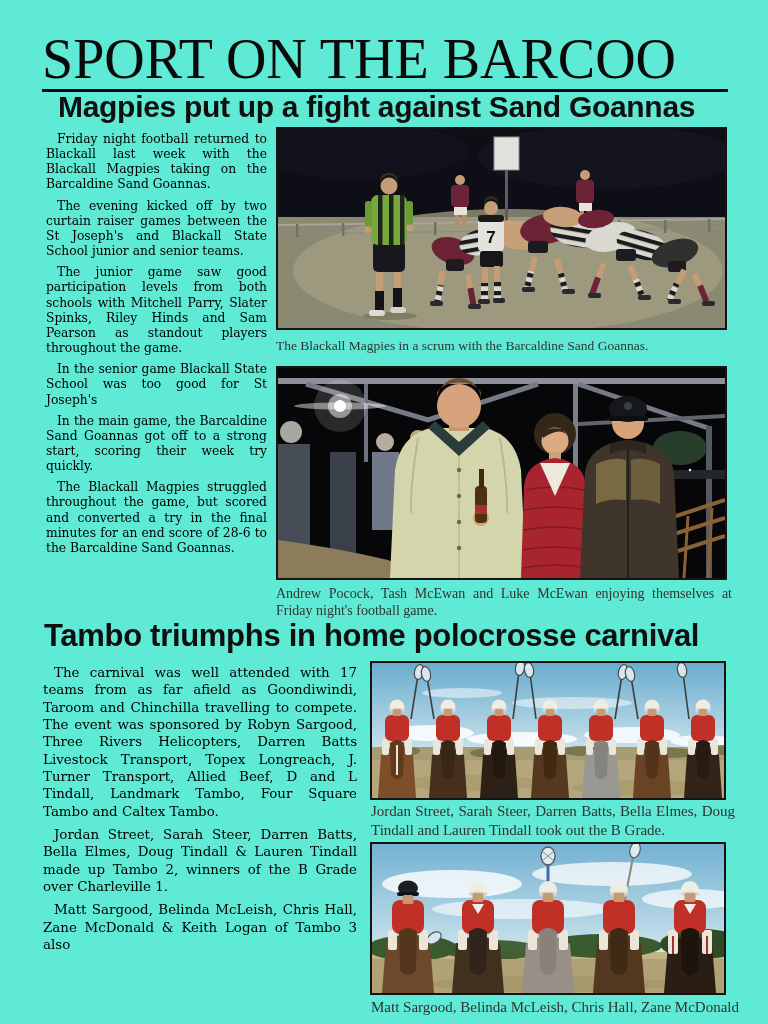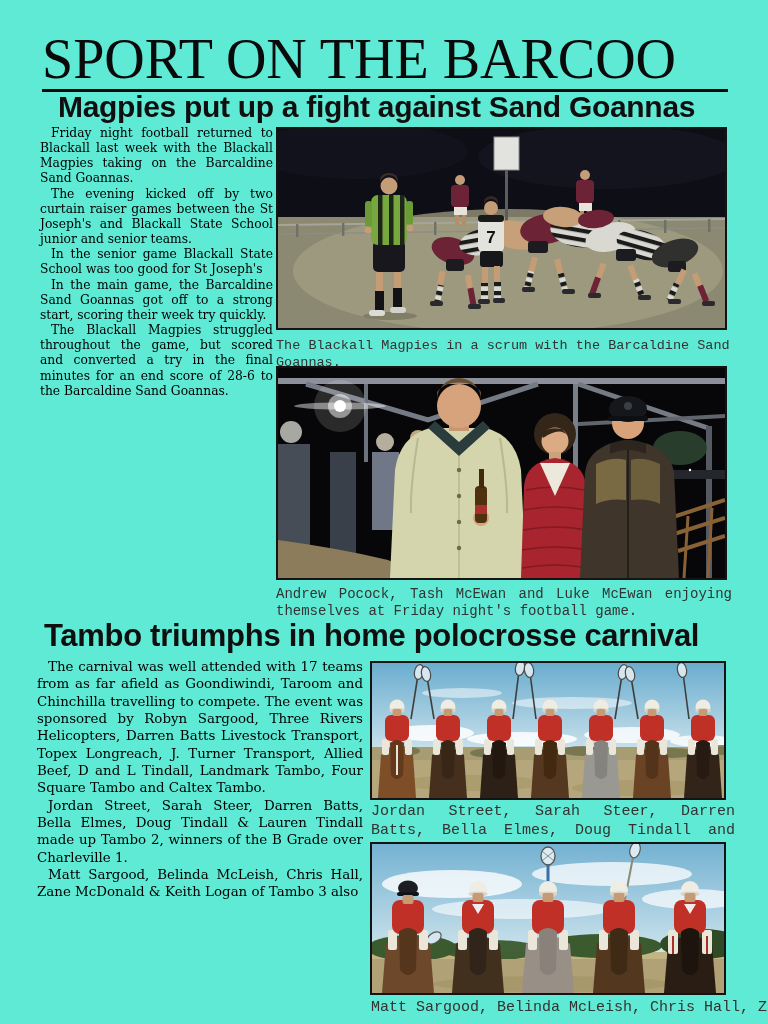--- a/index.html
+++ b/index.html
@@ -10,50 +10,51 @@
   .masthead{left:42px;top:30px;width:690px;font-family:"Liberation Serif",serif;
             font-size:56px;line-height:58px;white-space:nowrap;letter-spacing:0px;
             font-weight:400;color:#0a0a0a;}
   .masthead-rule{left:42px;top:89px;width:686px;height:3px;background:#0a0a0a;}
 
   .headline{font-family:"Liberation Sans",sans-serif;font-weight:bold;color:#0f0f0f;
             letter-spacing:-0.3px;white-space:nowrap;}
   .headline1{left:58px;top:91px;font-size:30px;line-height:32px;}
   .headline2{left:44px;top:619px;font-size:31px;line-height:34px;}
 
-  .bodycol p{margin:0;text-indent:11px;text-align:justify;}
+  .bodycol p{margin:6px;text-indent:11px;text-align:justify;}
   .col1{left:40px;top:126px;width:233px;font-size:12.3px;line-height:15.15px;}
   .col2{left:37px;top:658px;width:326px;font-size:13.4px;line-height:17.35px;}
 
   .photo{border:2px solid #141414;box-sizing:border-box;background:#222;}
   .photo svg{display:block;width:100%;height:100%;}
   .photo1{left:276px;top:127px;width:451px;height:203px;}
   .photo2{left:276px;top:366px;width:451px;height:214px;}
   .photo3{left:370px;top:661px;width:356px;height:139px;}
   .photo4{left:370px;top:842px;width:356px;height:153px;}
 
-  .caption{font-family:Liberation Mono, monospace;color:#333;}
+  .caption{font-family:Liberation Serif, serif;color:#333;}
   .cap1{left:276px;top:337px;width:455px;font-size:13.5px;line-height:17px;}
   .cap2{left:276px;top:586px;width:456px;font-size:14px;line-height:16.5px;text-align:justify;}
   .cap3{left:371px;top:802px;width:364px;font-size:15px;line-height:19px;text-align:justify;}
   .cap4{left:371px;top:998px;width:385px;font-size:15px;line-height:19px;white-space:nowrap;}
 </style>
 </head>
 <body>
 
 <div class="page">
 
   <div class="abs masthead">SPORT ON THE BARCOO</div>
   <div class="abs masthead-rule"></div>
 
   <div class="abs headline headline1">Magpies put up a fight against Sand Goannas</div>
 
   <div class="abs bodycol col1">
     <p>Friday night football returned to Blackall last week with the Blackall Magpies taking on the Barcaldine Sand Goannas.</p>
     <p>The evening kicked off by two curtain raiser games between the St Joseph's and Blackall State School junior and senior teams.</p>
+    <p>The junior game saw good participation levels from both schools with Mitchell Parry, Slater Spinks, Riley Hinds and Sam Pearson as standout players throughout the game.</p>
     <p>In the senior game Blackall State School was too good for St Joseph's</p>
     <p>In the main game, the Barcaldine Sand Goannas got off to a strong start, scoring their week try quickly.</p>
     <p>The Blackall Magpies struggled throughout the game, but scored and converted a try in the final minutes for an end score of 28-6 to the Barcaldine Sand Goannas.</p>
   </div>
 
   <div class="abs photo photo1">
     <svg viewBox="0 0 447 199" preserveAspectRatio="none">
       <defs>
         <pattern id="pbw" width="10" height="9" patternUnits="userSpaceOnUse">
           <rect width="10" height="9" fill="#d9d9d2"></rect>

